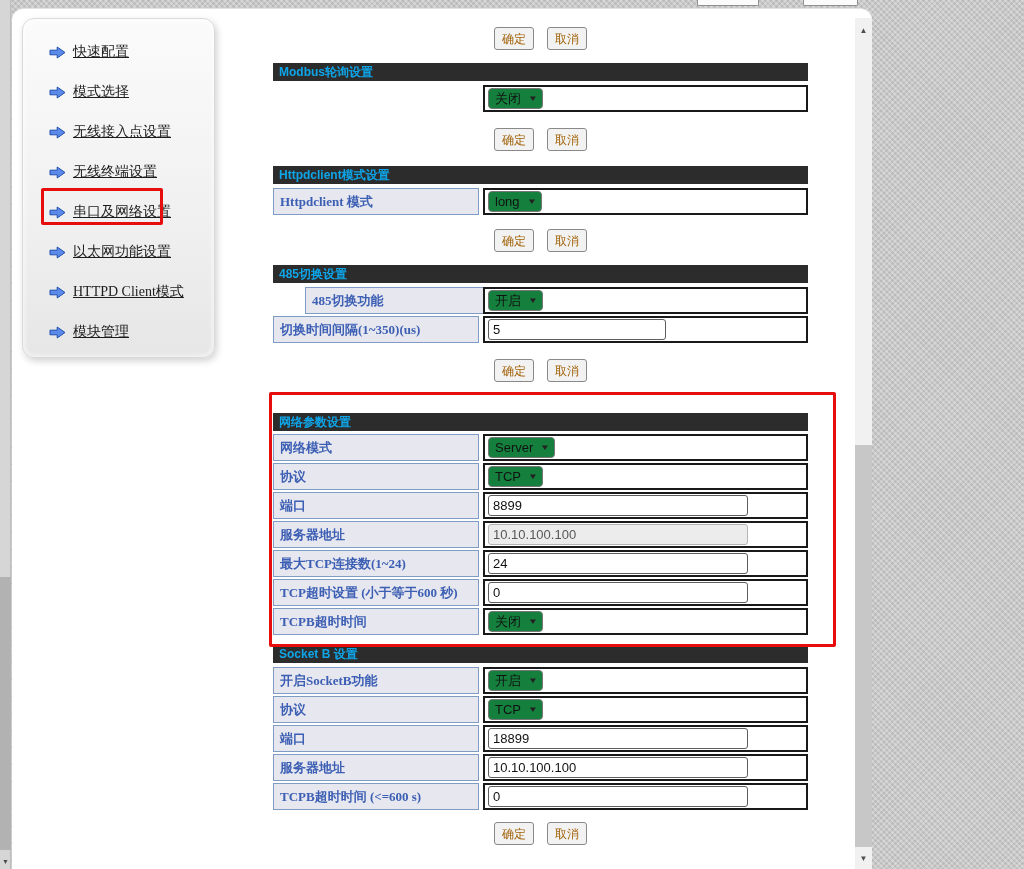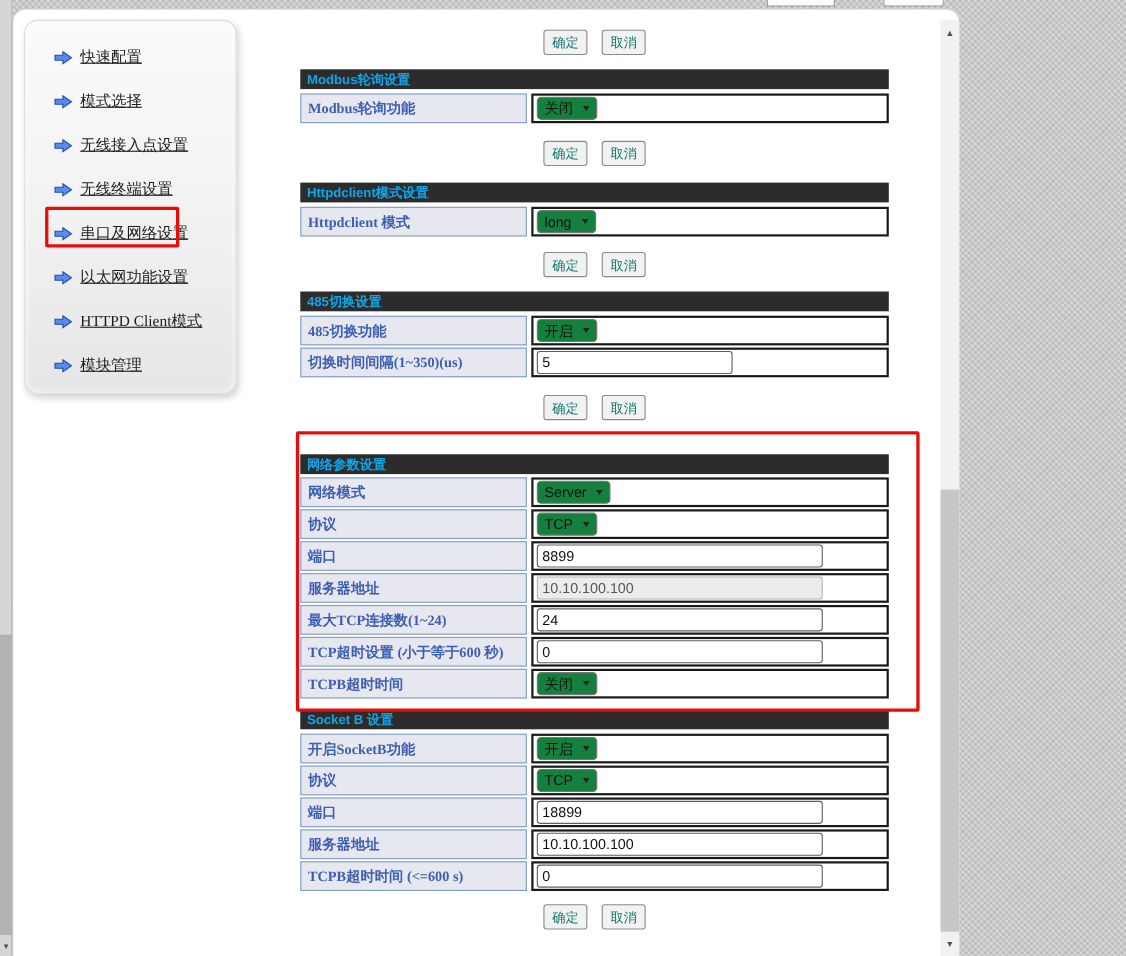--- a/index.html
+++ b/index.html
@@ -64,21 +64,21 @@
   .inp {
     height:21px; width:260px; background:#fff; border:1px solid #5e5e5e; border-radius:3px;
     font-size:13px; color:#111; padding:0 4px; font-family:"Liberation Sans","DejaVu Sans",sans-serif;
   }
   .inp.sm { width:178px; }
   .inp:disabled { background:#ececec; border-color:#b4b4b4; color:#575757; }
   
   .btnrow { position:absolute; left:273px; width:535px; display:flex; justify-content:center; gap:13px; }
   .btn {
     min-width:40px; height:23px; background:#f2f2f2; border:1px solid #898989; border-radius:3px;
-    font-size:12px; color:#0f766e; padding:0 7px; cursor:pointer; line-height:20px;
+    font-size:12px; color:#a16207; padding:0 7px; cursor:pointer; line-height:20px;
     font-family:"Liberation Sans","DejaVu Sans",sans-serif;
   }
   
   .red-box { position:absolute; border:3px solid #e60d0d; border-radius:2px; pointer-events:none; z-index:50; background:transparent; }
   #red-menu { left:41px; top:188px; width:122px; height:37px; }
   #red-net  { left:269px; top:392px; width:567px; height:255px; }
 </style>
 </head>
 <body>
 
@@ -144,21 +144,20 @@
       <span class="mi-label">模块管理</span>
     </div>
   </div>
 
   <div class="btnrow" style="top:27px;">
     <button class="btn">确定</button>
     <button class="btn">取消</button>
   </div>
 
   <div class="sec-header" style="top:63px;">Modbus轮询设置</div>
-  <div class="row-label" style="top:85px;">Modbus轮询功能</div>
   <div class="row-value" style="top:85px;">
     <span class="sel">
         <span>关闭</span>
         <span class="chev">▼</span>
       </span>
   </div>
   <div class="btnrow" style="top:128px;">
     <button class="btn">确定</button>
     <button class="btn">取消</button>
   </div>
@@ -170,21 +169,21 @@
         <span>long</span>
         <span class="chev">▼</span>
       </span>
   </div>
   <div class="btnrow" style="top:229px;">
     <button class="btn">确定</button>
     <button class="btn">取消</button>
   </div>
 
   <div class="sec-header" style="top:265px;">485切换设置</div>
-  <div class="row-label" style="top:287px;">485切换功能</div>
+  <div class="row-label" style="top:287px;margin-left:32px;">485切换功能</div>
   <div class="row-value" style="top:287px;">
     <span class="sel">
         <span>开启</span>
         <span class="chev">▼</span>
       </span>
   </div>
   <div class="row-label" style="top:316px;">切换时间间隔(1~350)(us)</div>
   <div class="row-value" style="top:316px;">
     <input class="inp sm" value="5" style="">
   </div>

